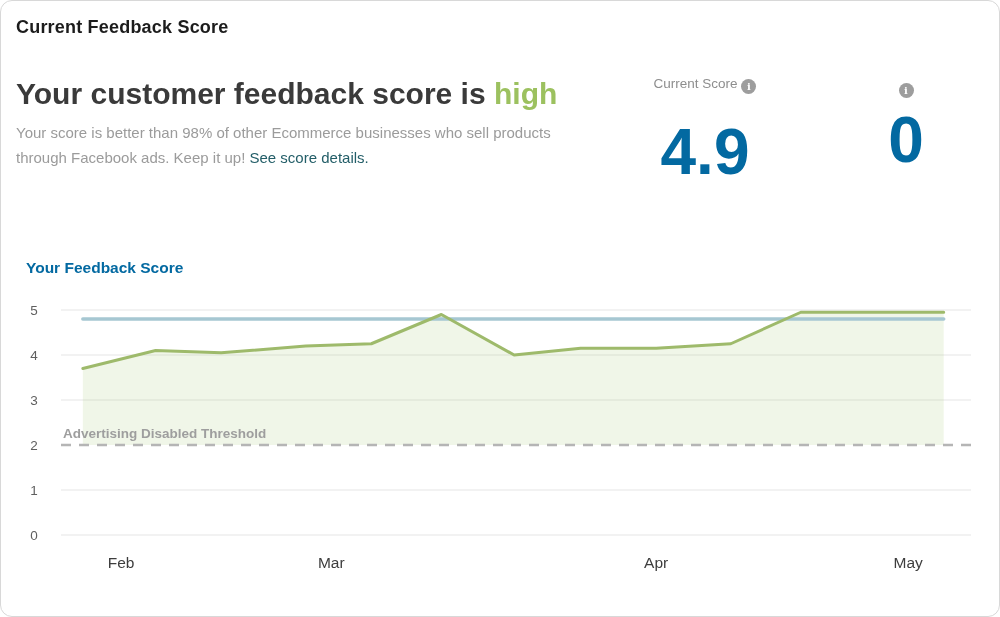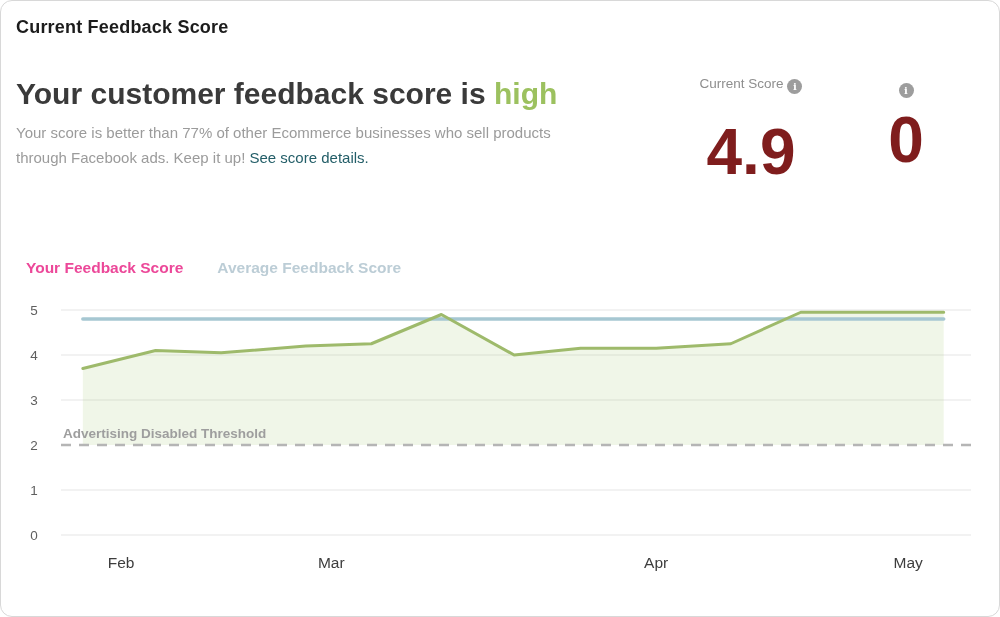--- a/index.html
+++ b/index.html
@@ -29,49 +29,49 @@
   .summary-desc {
     position: absolute; left: 15px; top: 120px;
     width: 560px;
     font-size: 15px; line-height: 1.65; color: #9b9b9b;
   }
   .score-link {
     color: #235e68; text-decoration: none; cursor: pointer; margin-top: 18px;
   }
   .stats {
     position: absolute; right: 18px; top: 74px;
-    display: flex; 
+    display: flex; gap: 46px;
   }
   .stat { text-align: center; }
   .stat:nth-child(1) { width: 160px; }
   .stat:nth-child(2) { width: 150px; }
   .stat-label {
     font-size: 13.5px; color: #8e8e8e; line-height: 1.4;
   }
   .info-icon {
     display: inline-block; vertical-align: -2px;
     width: 15px; height: 15px; border-radius: 50%;
     background: #9d9d9d; color: #ffffff;
     font-size: 10px; font-weight: bold; line-height: 15px;
     text-align: center; font-family: "DejaVu Serif", serif;
     cursor: pointer;
   }
   .stat-icon-row { margin-top: 3px; }
   .stat-value {
     margin-top: 26px;
-    font-size: 64px; font-weight: bold; color: #7f1d1d;
+    font-size: 64px; font-weight: bold; color: #0369a1;
     line-height: 1;
   }
   .stat:nth-child(2) .stat-value { margin-top: 10px; }
   .legend {
     position: absolute; left: 25px; top: 258px;
     display: flex; gap: 34px;
     font-size: 15.5px; font-weight: bold;
   }
-  .legend-your { color: #ec4899; cursor: pointer; }
+  .legend-your { color: #0369a1; cursor: pointer; }
   .legend-avg  { color: #bccdd6; cursor: pointer; }
   #chart-svg {
     position: absolute; left: 0; top: 290px;
     width: 1000px; height: 300px;
   }
   #chart-svg text {
     font-family: "Liberation Sans", "DejaVu Sans", sans-serif;
   }
 </style>
 </head>
@@ -79,42 +79,41 @@
 
 <div class="page">
 
   <div class="card-title">Current Feedback Score</div>
 
   <div class="summary-heading">
     <span>Your customer feedback score is </span><span class="highlight">high</span>
   </div>
 
   <div class="summary-desc">
-    <span>Your score is better than 77% of other Ecommerce businesses who sell products through Facebook ads. Keep it up! </span><a class="score-link">See score details.</a>
+    <span>Your score is better than 98% of other Ecommerce businesses who sell products through Facebook ads. Keep it up! </span><a class="score-link">See score details.</a>
   </div>
 
   <div class="stats">
     <div class="stat">
       <div class="stat-label">
         <span>Current Score</span>
         <span class="info-icon">i</span>
       </div>
       <div class="stat-value">4.9</div>
     </div>
     <div class="stat">
       <div class="stat-icon-row">
         <span class="info-icon">i</span>
       </div>
       <div class="stat-value">0</div>
     </div>
   </div>
 
   <div class="legend">
     <span class="legend-your">Your Feedback Score</span>
-    <span class="legend-avg">Average Feedback Score</span>
   </div>
 
   <svg id="chart-svg" viewBox="0 0 1000 300" xmlns="http://www.w3.org/2000/svg">
       <line x1="60" y1="244" x2="970" y2="244" stroke="#eeeeee" stroke-width="1.5"></line>
       <text x="33" y="249" text-anchor="middle" font-size="13.5" fill="#5f5f5f">0</text>
       <line x1="60" y1="199" x2="970" y2="199" stroke="#eeeeee" stroke-width="1.5"></line>
       <text x="33" y="204" text-anchor="middle" font-size="13.5" fill="#5f5f5f">1</text>
       <text x="33" y="159" text-anchor="middle" font-size="13.5" fill="#5f5f5f">2</text>
       <line x1="60" y1="109" x2="970" y2="109" stroke="#eeeeee" stroke-width="1.5"></line>
       <text x="33" y="114" text-anchor="middle" font-size="13.5" fill="#5f5f5f">3</text>

